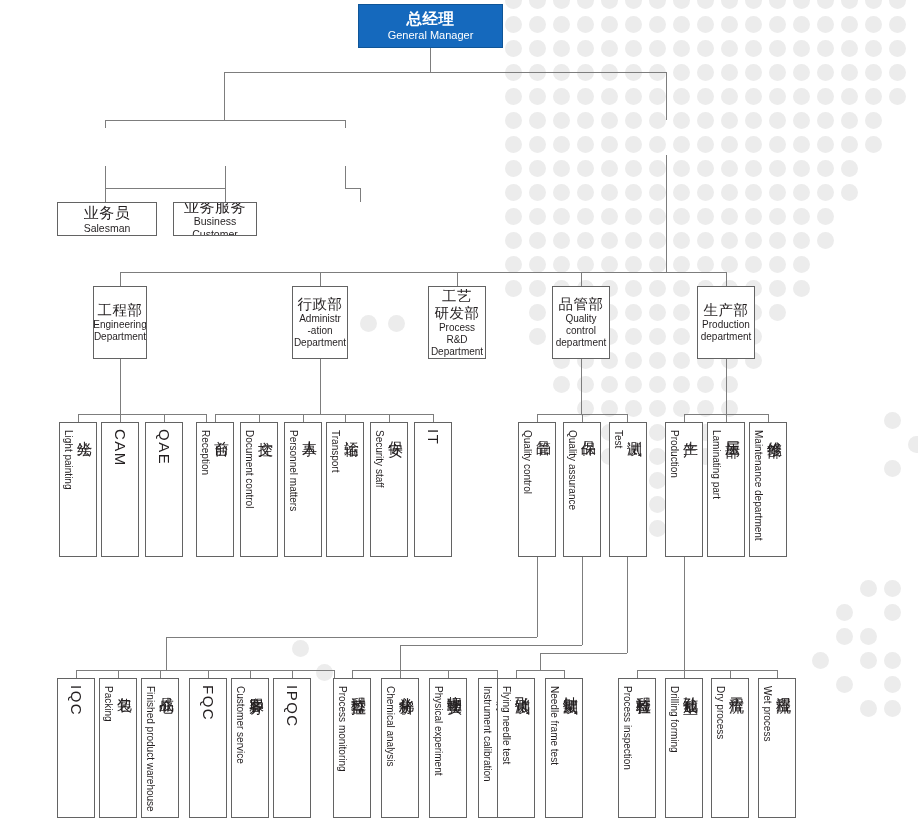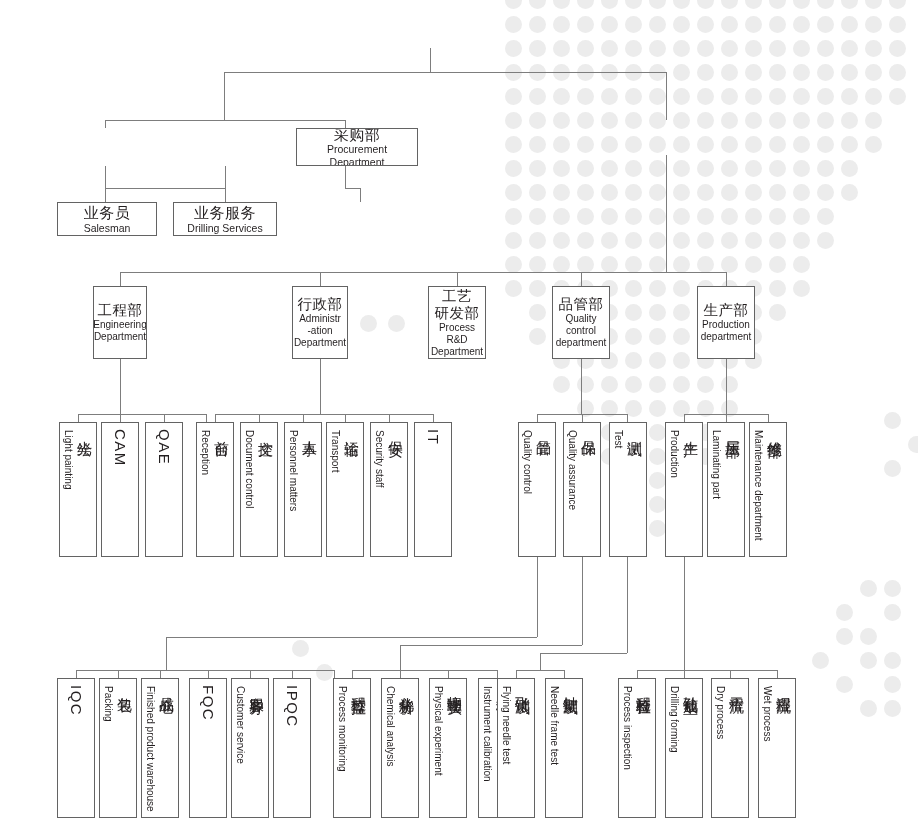--- a/index.html
+++ b/index.html
@@ -469,38 +469,38 @@
     <div class="ln lnv" style="left:564px;top:670px;height:8px;"></div>
 
     <div class="ln lnv" style="left:684px;top:557px;height:113px;"></div>
     <div class="ln lnh" style="left:637px;top:670px;width:140px;"></div>
     <div class="ln lnv" style="left:637px;top:670px;height:8px;"></div>
     <div class="ln lnv" style="left:684px;top:670px;height:8px;"></div>
     <div class="ln lnv" style="left:730px;top:670px;height:8px;"></div>
     <div class="ln lnv" style="left:777px;top:670px;height:8px;"></div>
   </div>
 
-
-  <div class="box" style="left:296px;top:128px;width:122px;height:38px;">
+  <div class="box root" style="left:358px;top:4px;width:145px;height:44px;">
     <div class="inner">
-      <span class="cn">采购部</span>
-      <span class="en">Procurement Department</span>
-    </div>
-  </div>
+      <span class="cn">总经理</span>
+      <span class="en">General Manager</span>
+    </div>
+  </div>
+
 
   <div class="box" style="left:57px;top:202px;width:100px;height:34px;">
     <div class="inner">
       <span class="cn">业务员</span>
       <span class="en">Salesman</span>
     </div>
   </div>
-  <div class="box" style="left:173px;top:202px;width:104px;height:34px;">
+  <div class="box" style="left:173px;top:202px;width:84px;height:34px;">
     <div class="inner">
       <span class="cn">业务服务</span>
-      <span class="en">Drilling Services</span>
+      <span class="en">Business Customer</span>
     </div>
   </div>
 
   <div class="box dept3" style="left:93px;top:286px;width:54px;height:73px;">
     <div class="inner">
       <span class="cn ml">工程部</span>
       <span class="en ml">Engineering<br>Department</span>
     </div>
   </div>
   <div class="box dept3" style="left:292px;top:286px;width:56px;height:73px;">

